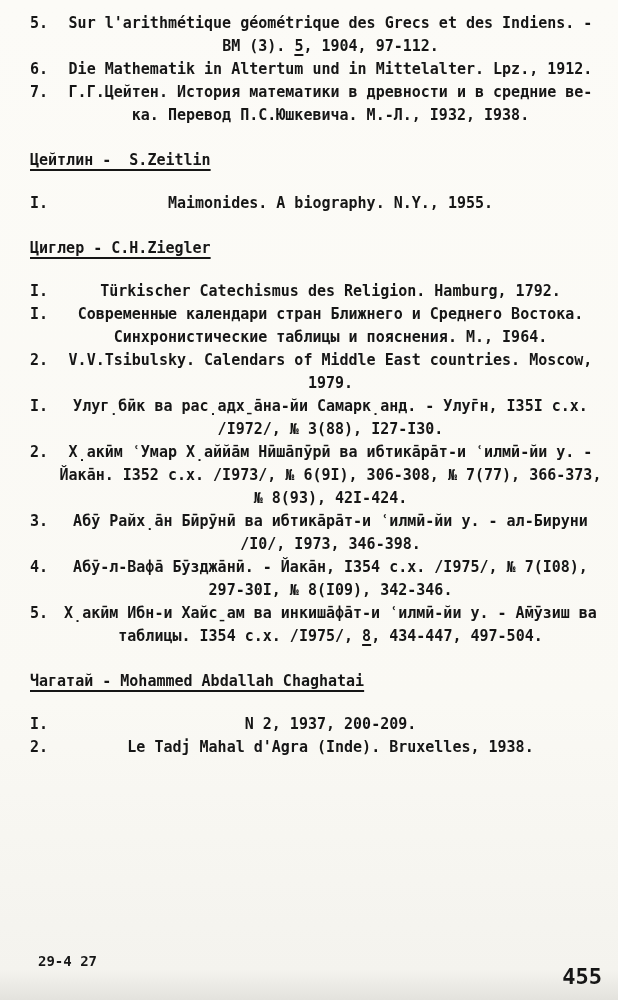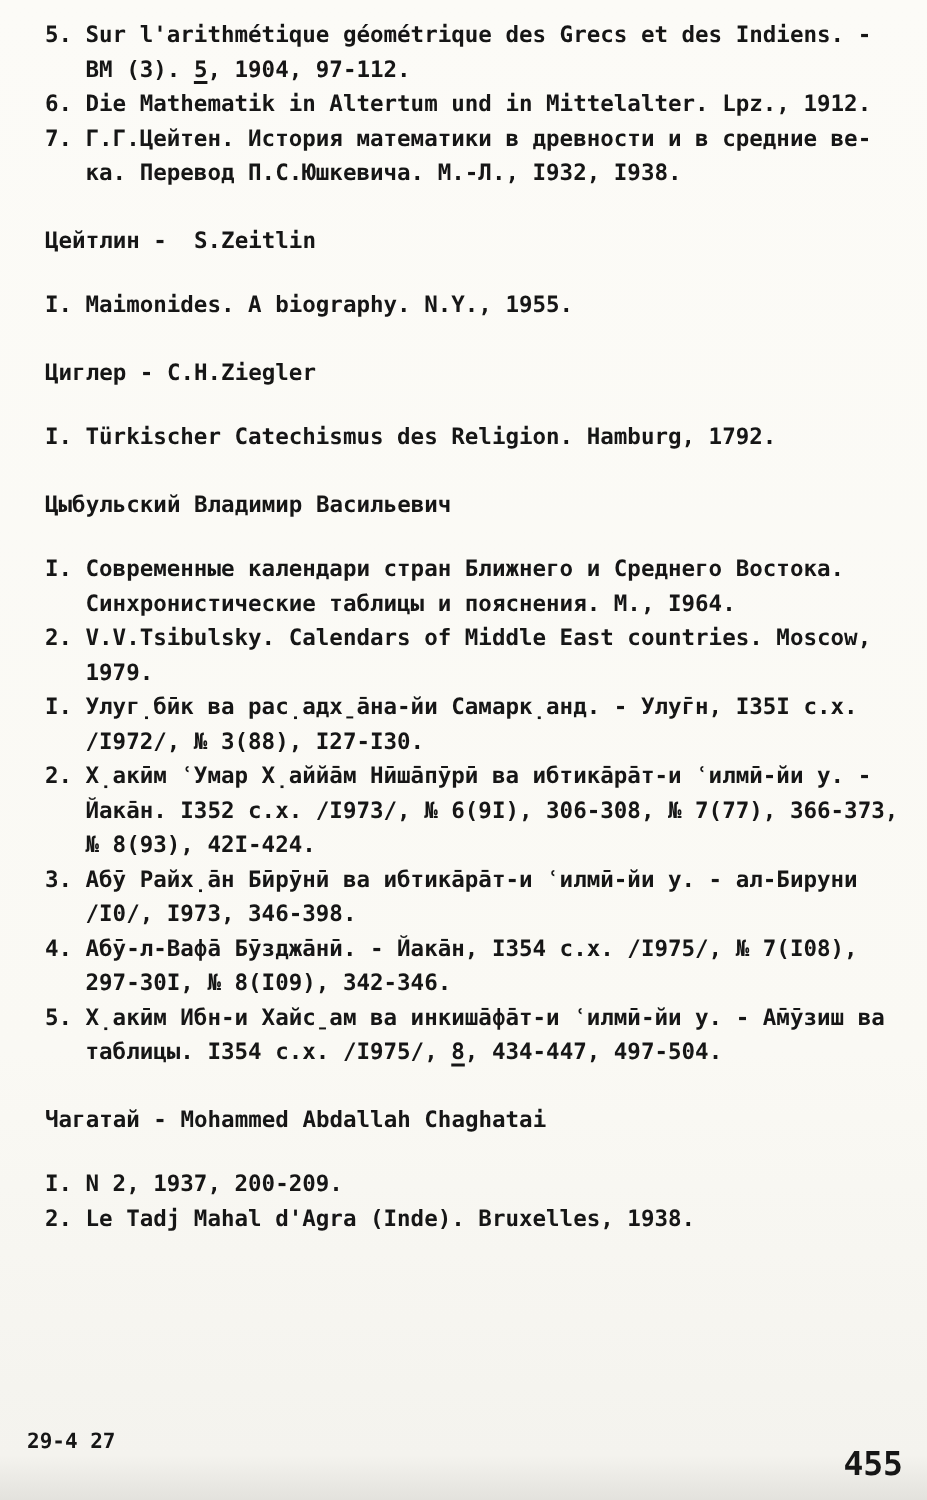--- a/index.html
+++ b/index.html
@@ -12,35 +12,36 @@
     font-size:15px;
     overflow:hidden;
   }
   .page{
     position:relative;
     width:618px;height:1000px;
     box-sizing:border-box;
     padding:12px 14px 0 30px;
     background:linear-gradient(180deg,#fcfbf7 0%,#faf9f4 70%,#f4f3ee 97%,#e3e2dd 100%);
   }
-  .line{white-space:pre;line-height:23px;min-height:23px;}
+  .line{white-space:pre;line-height:23px;min-height:23px;text-align:center;}
   .entry{position:relative;padding-left:27px;}
   .entry .num{position:absolute;left:0;top:0;line-height:23px;}
   .heading{
     margin:22px 0 20px 0;
     line-height:23px;
     white-space:pre;
   }
   .heading span{
+    text-decoration:underline;
     text-underline-offset:4px;
     text-decoration-thickness:1.5px;
   }
   .u{text-decoration:underline;text-underline-offset:3px;text-decoration-thickness:1.5px;}
   .w{text-decoration-style:wavy;text-underline-offset:2px;text-decoration-thickness:1px;}
-  .footer-code{position:absolute;left:18px;top:953px;font-size:14px;}
+  .footer-code{position:absolute;left:38px;top:953px;font-size:14px;}
   .page-number{position:absolute;right:16px;top:964px;font-size:22px;}
 </style>
 </head>
 <body>
 
 <div class="page">
   <div id="sections">
       <div class="entry">
         <span class="num">5.</span>
         <div class="line"><span>Sur l'arithmétique géométrique des Grecs et des Indiens. -</span></div>
@@ -58,21 +59,20 @@
       <div class="heading"><span>Цейтлин -  S.Zeitlin</span></div>
       <div class="entry">
         <span class="num">I.</span>
         <div class="line"><span>Maimonides. A biography. N.Y., 1955.</span></div>
       </div>
       <div class="heading"><span>Циглер - C.H.Ziegler</span></div>
       <div class="entry">
         <span class="num">I.</span>
         <div class="line"><span>Türkischer Catechismus des Religion. Hamburg, 1792.</span></div>
       </div>
-      <div class="heading"><span>Цыбульский Владимир Васильевич</span></div>
       <div class="entry">
         <span class="num">I.</span>
         <div class="line"><span>Современные календари стран Ближнего и Среднего Востока.</span></div>
         <div class="line"><span>Синхронистические таблицы и пояснения. М., I964.</span></div>
       </div>
       <div class="entry">
         <span class="num">2.</span>
         <div class="line"><span>V.V.Tsibulsky. Calendars of Middle East countries. Moscow,</span></div>
         <div class="line"><span>1979.</span></div>
       </div>

